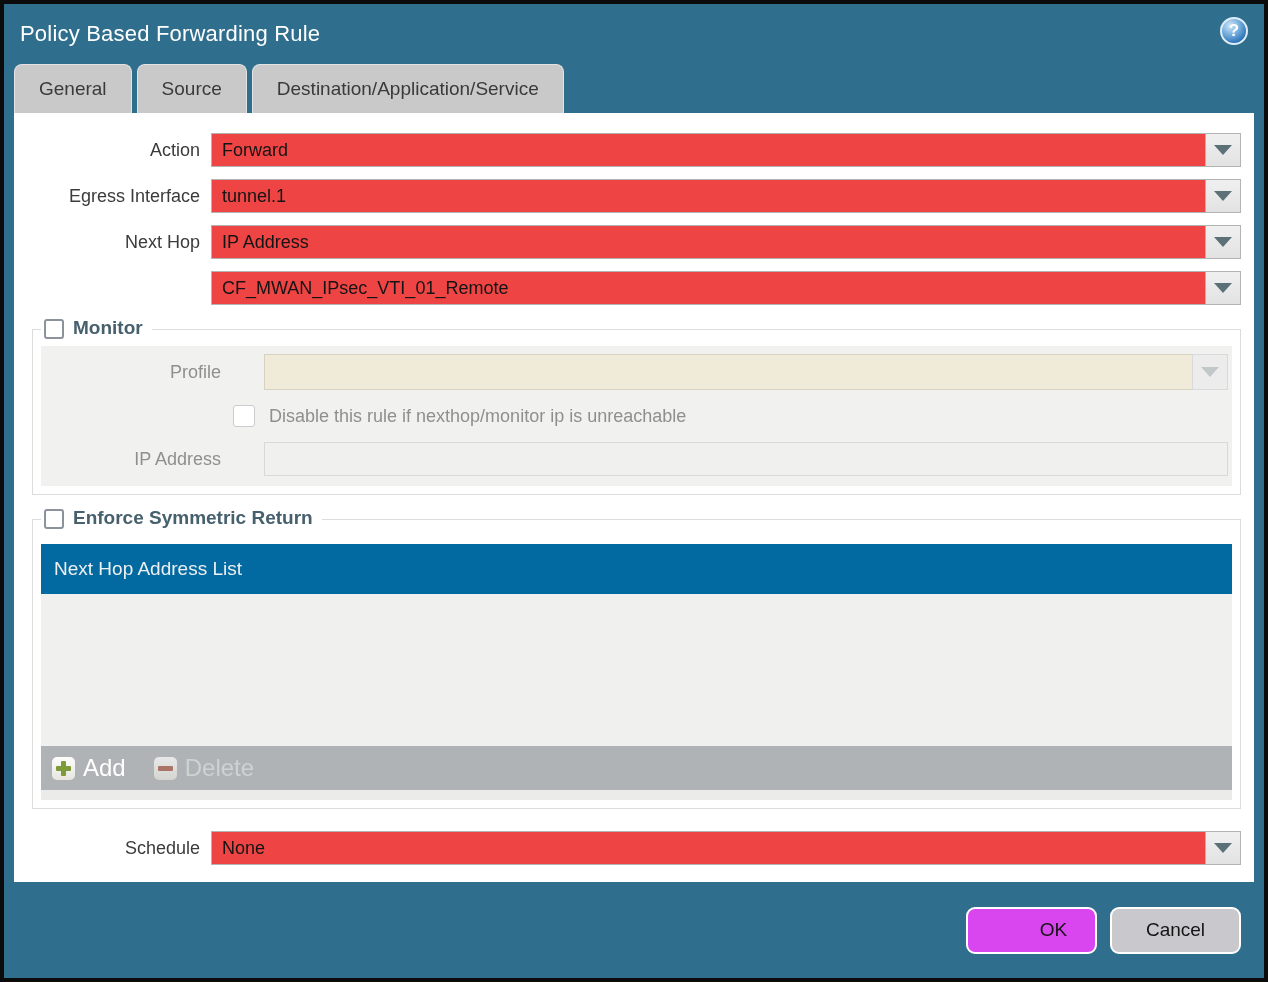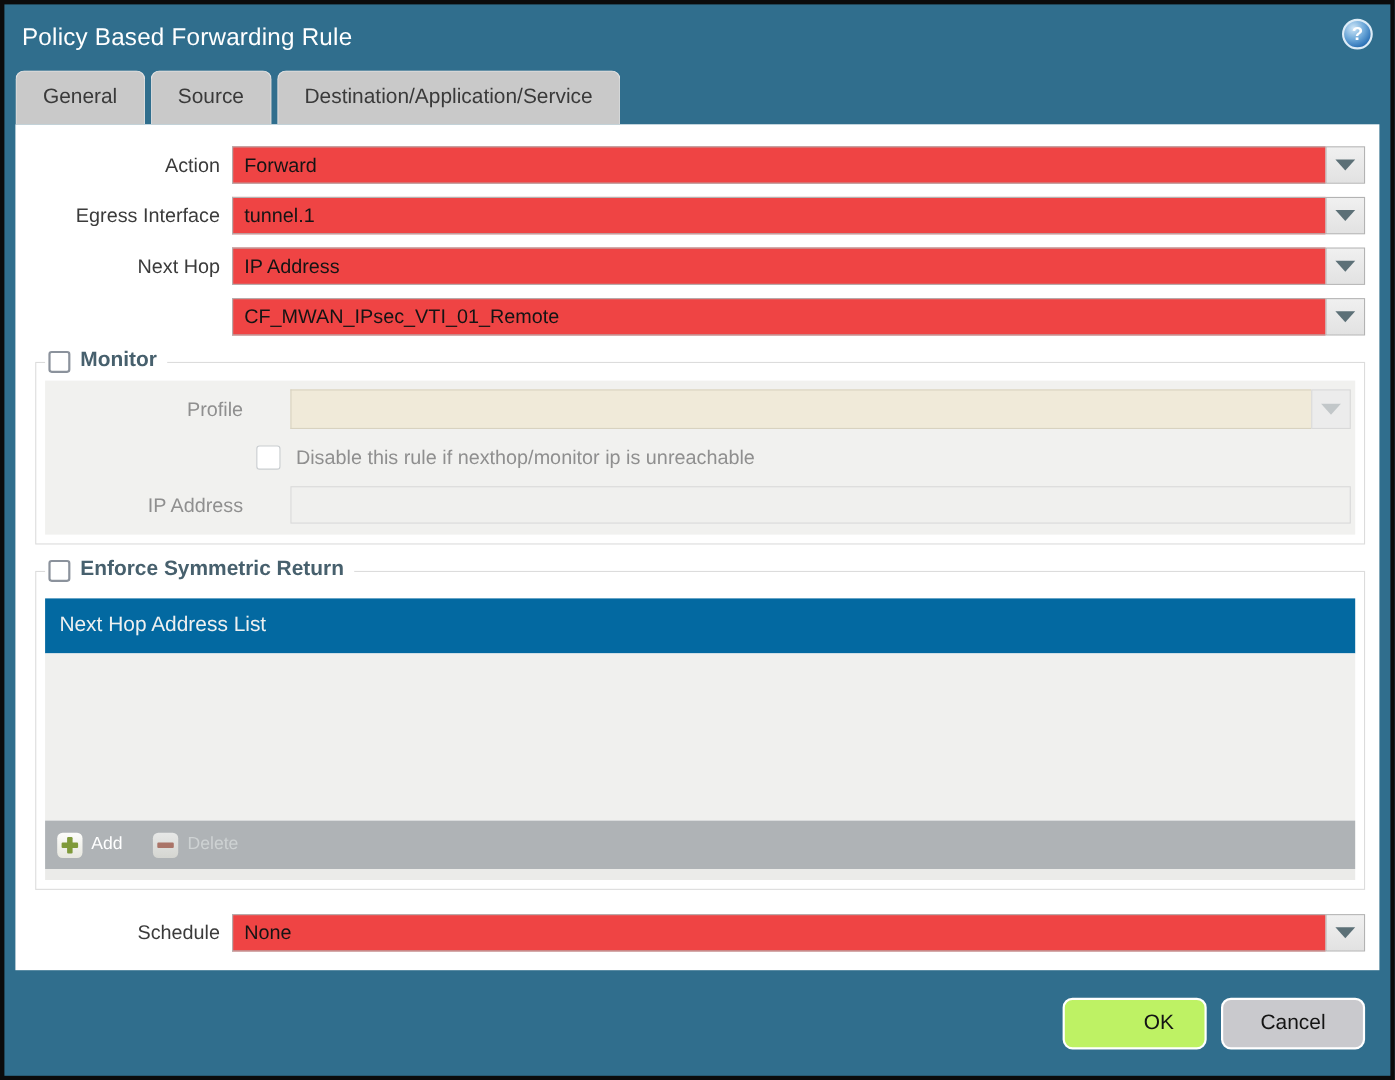--- a/index.html
+++ b/index.html
@@ -140,21 +140,21 @@
   }
   .tbody { height:152px; background:#f0f0ee; }
   .tfoot {
     height:44px; background:#afb3b6;
     display:flex; align-items:center;
     padding:0 11px; gap:28px;
   }
   .strip { height:10px; background:#ebebe9; }
   .tool-btn {
     display:flex; align-items:center; gap:8px;
-    font-size:16px; color:#ffffff; cursor:pointer;
+    font-size:24px; color:#ffffff; cursor:pointer;
   }
   .tool-btn.dis { color:#ced2d3; cursor:default; }
   .icon-sq {
     position:relative; width:23px; height:23px; border-radius:5px;
     background:linear-gradient(#fdfdfb,#e7e7df);
   }
   .icon-sq.plus::before {
     content:""; position:absolute; left:4px; top:9px;
     width:15px; height:5px; background:#7f9a3a; border-radius:1px;
   }
@@ -175,21 +175,21 @@
     gap:13px; padding-right:23px;
   }
   .btn {
     width:131px; height:47px;
     border-radius:9px;
     border:2px solid #ffffff;
     font-size:19px; color:#141414;
     display:flex; align-items:center; justify-content:center;
     cursor:pointer;
   }
-  .btn.ok { background:#bef264;padding-left:44px; }
+  .btn.ok { background:#d946ef;padding-left:44px; }
   .btn.cancel { background:#c9c9cd; }
 </style>
 </head>
 <body>
 
 <div class="dialog">
 
   <div class="titlebar">
     <span>Policy Based Forwarding Rule</span>
   </div>

